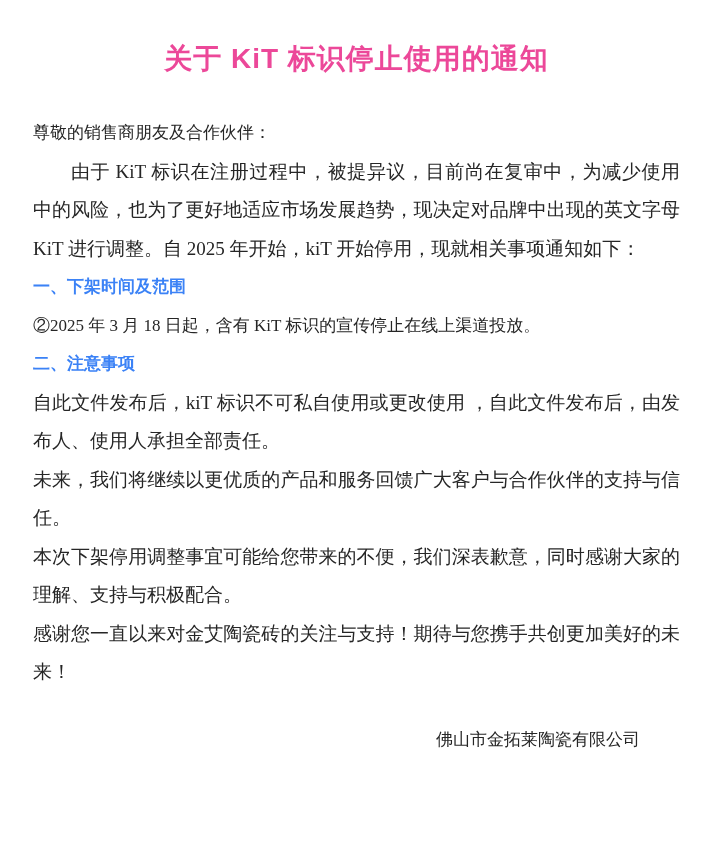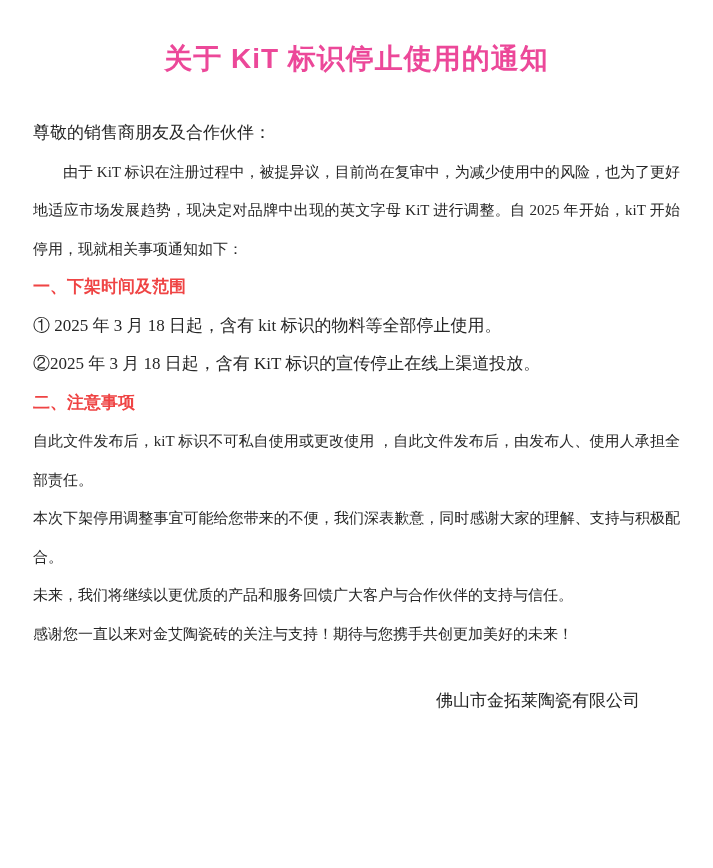--- a/index.html
+++ b/index.html
@@ -25,31 +25,31 @@
     text-align: center;
     letter-spacing: 1px;
     color: #ec4899;
   }
   .greeting {
     margin-top: 36px;
     font-size: 17px;
     line-height: 38.5px;
   }
   .para {
-    font-size: 15px;
+    font-size: 19px;
     line-height: 38.5px;
     text-align: justify;
   }
   .para.indent { text-indent: 2em; }
   .sec-heading {
     font-family: "Liberation Sans", "DejaVu Sans", sans-serif;
     font-weight: 700;
     font-size: 17px;
     line-height: 38.5px;
-    color: #ef4444;
+    color: #3b82f6;
   }
   .item {
     font-size: 17px;
     line-height: 38.5px;
   }
   .signature {
     margin-top: 28px;
     margin-left: auto;
     margin-right: 40px;
     width: -moz-fit-content;
@@ -66,31 +66,30 @@
 <div class="page">
 
   <h1 class="doc-title">关于 KiT 标识停止使用的通知</h1>
 
   <p class="greeting">尊敬的销售商朋友及合作伙伴：</p>
 
   <p class="para indent">由于 KiT 标识在注册过程中，被提异议，目前尚在复审中，为减少使用中的风险，也为了更好地适应市场发展趋势，现决定对品牌中出现的英文字母 KiT 进行调整。自 2025 年开始，kiT 开始停用，现就相关事项通知如下：</p>
 
   <h2 class="sec-heading">一、下架时间及范围</h2>
 
-  <p class="item">① 2025 年 3 月 18 日起，含有 kit 标识的物料等全部停止使用。</p>
 
   <p class="item">②2025 年 3 月 18 日起，含有 KiT 标识的宣传停止在线上渠道投放。</p>
 
   <h2 class="sec-heading">二、注意事项</h2>
 
   <p class="para">自此文件发布后，kiT 标识不可私自使用或更改使用 ，自此文件发布后，由发布人、使用人承担全部责任。</p>
 
+  <p class="para">未来，我们将继续以更优质的产品和服务回馈广大客户与合作伙伴的支持与信任。</p>
+
   <p class="para">本次下架停用调整事宜可能给您带来的不便，我们深表歉意，同时感谢大家的理解、支持与积极配合。</p>
-
-  <p class="para">未来，我们将继续以更优质的产品和服务回馈广大客户与合作伙伴的支持与信任。</p>
 
   <p class="para">感谢您一直以来对金艾陶瓷砖的关注与支持！期待与您携手共创更加美好的未来！</p>
 
   <div class="signature">
     <div class="line">佛山市金拓莱陶瓷有限公司</div>
   </div>
 
 </div>
 
 </body></html>

